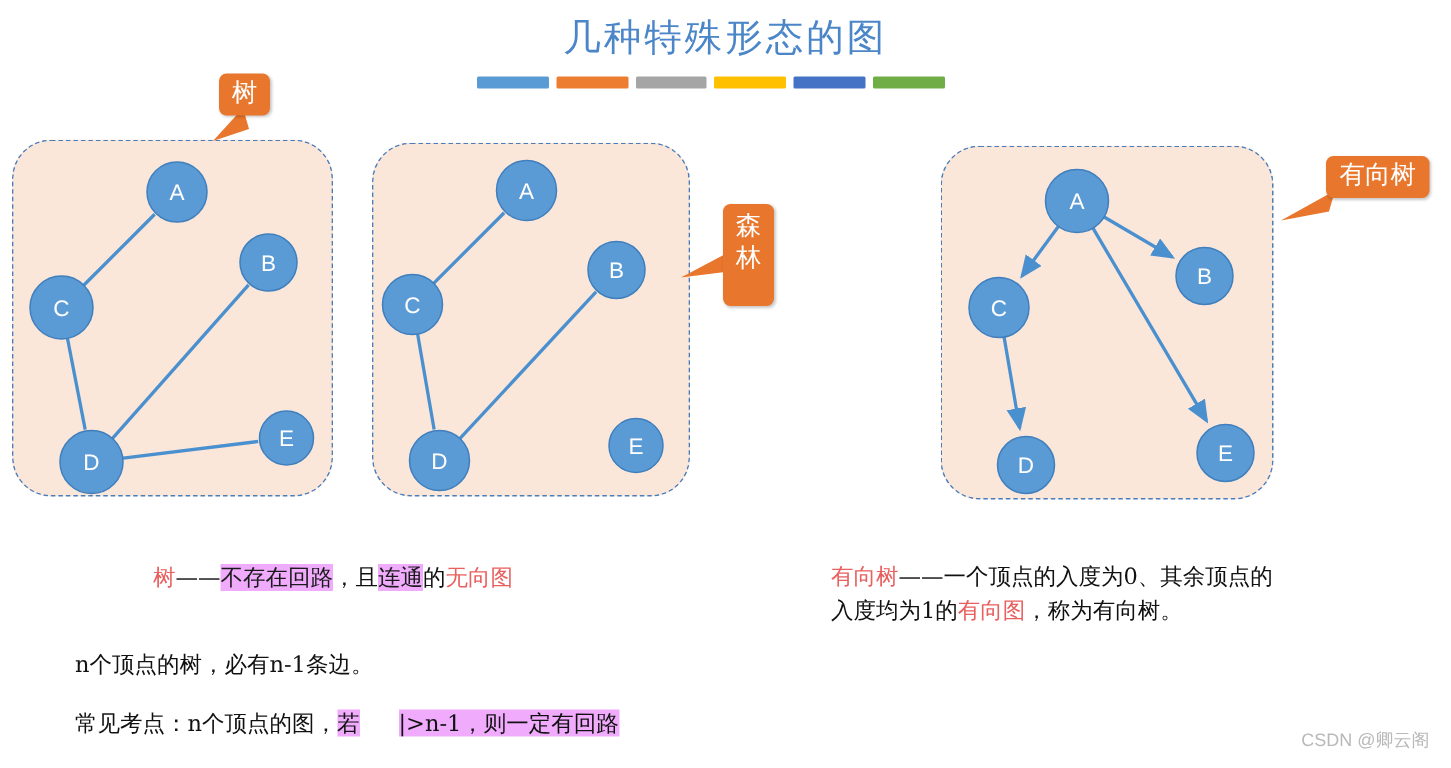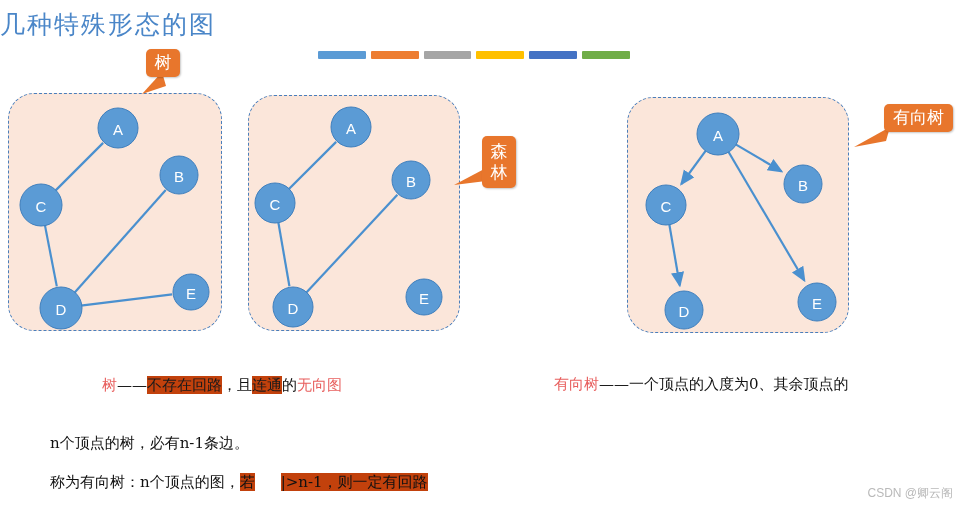--- a/index.html
+++ b/index.html
@@ -19,21 +19,21 @@
     left: 0; top: 0;
     width: 967px;
     height: 512px;
   }
   
   .title {
     position: absolute;
     left: 0;
     top: 8px;
     width: 967px;
-    text-align: left;
+    text-align: center;
     font-family: "DejaVu Serif", "Liberation Serif", serif;
     font-size: 25px;
     color: #4a86c8;
     letter-spacing: 2px;
     white-space: nowrap;
   }
   .rule-row {
     position: absolute;
     left: 318px;
     top: 51px;
@@ -100,21 +100,21 @@
   
   .caption {
     position: absolute;
     font-family: "DejaVu Serif", "Liberation Serif", serif;
     font-size: 15px;
     line-height: 22px;
     color: #1a1a1a;
     white-space: nowrap;
   }
   .red { color: #e8605f; }
-  .hl  { background: #c2410c; }
+  .hl  { background: #f0abfc; }
   .blk { color: #111111; }
   .body-line {
     position: absolute;
     font-family: "DejaVu Serif", "Liberation Serif", serif;
     font-size: 15px;
     color: #111111;
     white-space: nowrap;
     margin-left: 32px;
   }
   .gap-box { display: inline-block; width: 26px; }
@@ -240,42 +240,45 @@
   <svg class="callout-tail" style="left:140px; top:72px;" width="40" height="26">
     <path d="M22,0 L26,14 L2,22 Z" fill="#e8762c"></path>
   </svg>
   <div class="callout" style="left:146px; top:49px; width:34px; height:28px;">
     <span>树</span>
   </div>
 
   <svg class="callout-tail" style="left:452px; top:163px;" width="44" height="26">
     <path d="M36,4 L34,18 L2,22 Z" fill="#e8762c"></path>
   </svg>
-  <div class="callout" style="left:482px; top:136px; width:34px; height:52px; padding-top:5px;">
+  <div class="callout" style="left:482px; top:136px; width:34px; height:68px; padding-top:5px;">
     <span style="display:inline-block; width:18px; line-height:21px;">森林</span>
   </div>
 
   <svg class="callout-tail" style="left:852px; top:127px;" width="46" height="24">
     <path d="M38,0 L34,14 L2,20 Z" fill="#e8762c"></path>
   </svg>
   <div class="callout" style="left:884px; top:104px; width:69px; height:28px;">
     <span>有向树</span>
   </div>
 
   <div class="caption" style="left:102px; top:374px;">
     <span class="red">树</span><span class="blk">——</span><span class="hl">不存在回路</span><span class="blk">，且</span><span class="hl">连通</span><span class="blk">的</span><span class="red">无向图</span>
   </div>
 
   <div class="caption" style="left:554px; top:373px;">
     <span class="red">有向树</span><span class="blk">——一个顶点的入度为0、其余顶点的</span>
   </div>
+  <div class="caption" style="left:554px; top:396px;">
+    <span class="blk">入度均为1的</span><span class="red">有向图</span><span class="blk">，称为有向树。</span>
+  </div>
 
   <div class="body-line" style="left:18px; top:434px;">
     <span>n个顶点的树，必有n-1条边。</span>
   </div>
 
   <div class="body-line" style="left:18px; top:473px;">
-    <span>称为有向树：n个顶点的图，</span><span class="hl">若</span><span class="hl gap-box"></span><span class="hl">|&gt;n-1，则一定有回路</span>
+    <span>常见考点：n个顶点的图，</span><span class="hl">若</span><span class="hl gap-box"></span><span class="hl">|&gt;n-1，则一定有回路</span>
   </div>
 
   <div class="watermark">CSDN @卿云阁</div>
 
 </div>
 
 </body></html>

